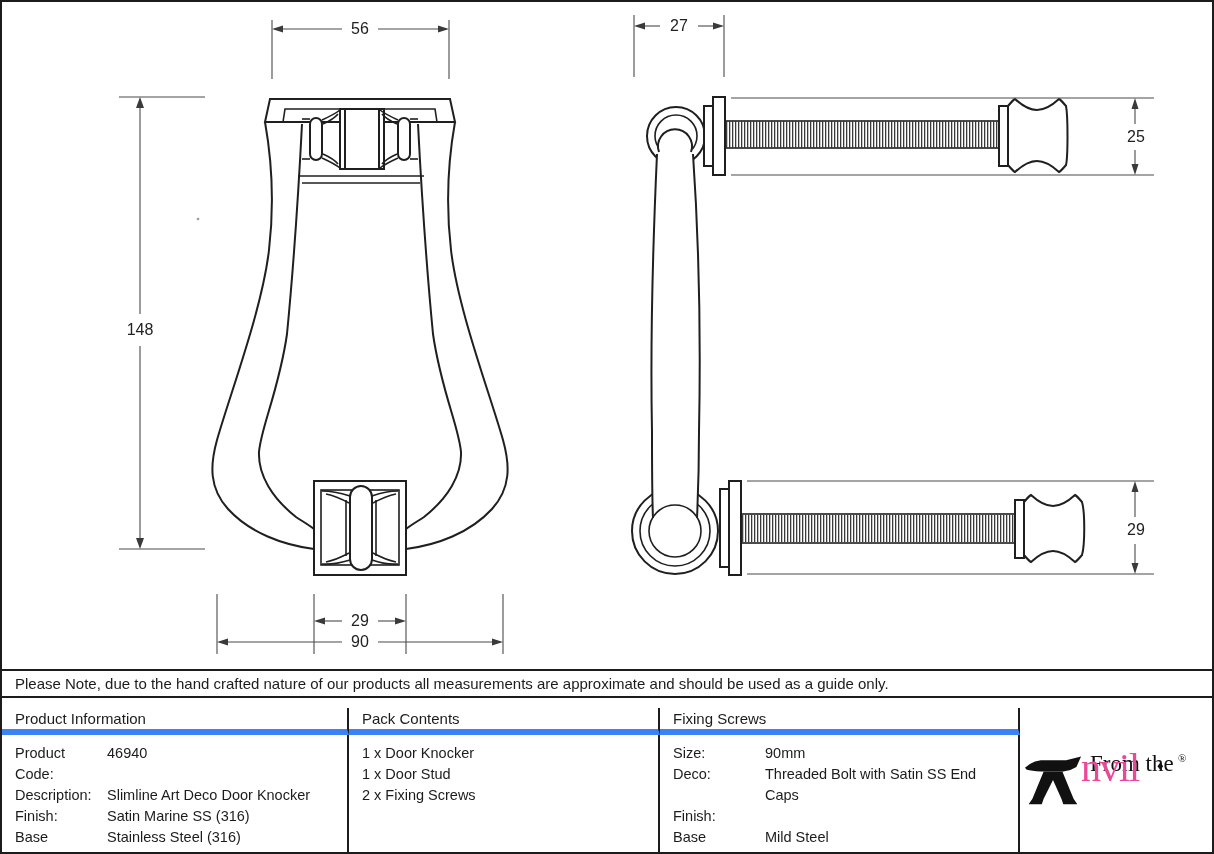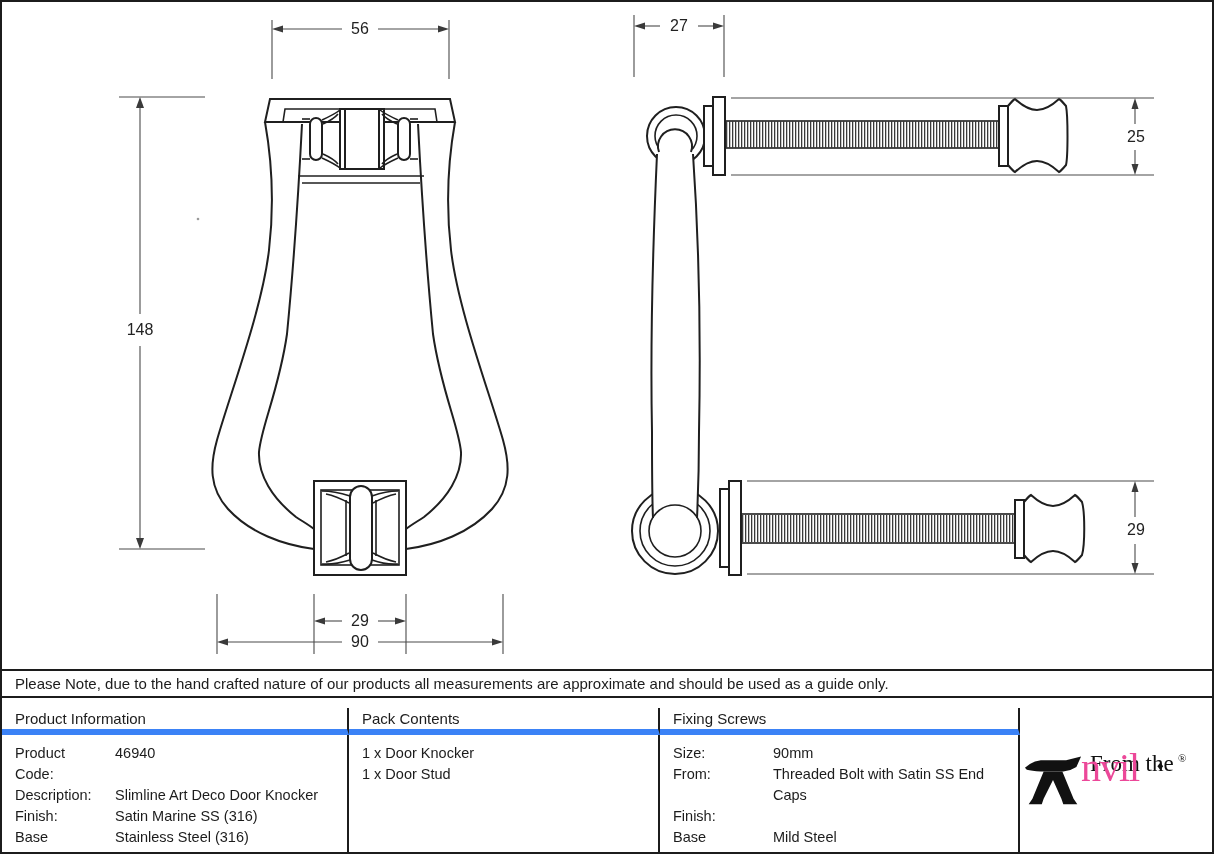--- a/index.html
+++ b/index.html
@@ -25,21 +25,21 @@
   }
   .infotable{
     position:absolute;left:0;right:0;top:706px;bottom:0;
     display:grid;grid-template-columns:347px 311px 360px 1fr;grid-template-rows:27px 1fr;
   }
   .cell{box-sizing:border-box;border-right:2px solid #1c1c1c;padding-left:13px;}
   .hdr{display:flex;align-items:center;font-size:15px;border-bottom:6px solid #3b82f6;}
   .bodycell{padding-top:8px;font-size:14.5px;line-height:21px;}
   .kvrow{display:flex;}
   .kvrow .k{width:92px;flex:none;}
-  .kvrow .v{flex:1;margin-left:8px;}
+  .kvrow .v{flex:1;}
   .fix .v{max-width:222px;}
   .logo-cell{grid-row:1 / 3;grid-column:4;position:relative;border-right:none;padding:0;}
   .anvil-a{position:absolute;left:4px;top:45px;}
   .wordmark{position:absolute;left:61px;top:40px;font-family:"Liberation Serif",serif;
     font-size:40px;line-height:1;letter-spacing:-1px;color:#ec4899;}
   .tagline{position:absolute;left:70px;top:43px;font-family:"Liberation Serif",serif;
     font-size:23px;color:#111;}
   .diamond{position:absolute;left:137px;top:50px;font-size:13px;color:#111;}
   .regmark{position:absolute;left:158px;top:44px;font-family:"Liberation Serif",serif;
     font-size:11px;color:#111;}
@@ -250,29 +250,30 @@
       </div>
       <div class="kvrow">
         <span class="k">Base Material:</span>
         <span class="v">Stainless Steel (316)</span>
       </div>
     </div>
 
     <div class="cell bodycell">
       <div>1 x Door Knocker</div>
       <div>1 x Door Stud</div>
+      <div>2 x Fixing Screws</div>
     </div>
 
     <div class="cell bodycell fix">
       <div class="kvrow">
         <span class="k">Size:</span>
         <span class="v">90mm</span>
       </div>
       <div class="kvrow">
-        <span class="k">From:</span>
+        <span class="k">Deco:</span>
         <span class="v">Threaded Bolt with Satin SS End Caps</span>
       </div>
       <div class="kvrow">
         <span class="k">Finish:</span>
       </div>
       <div class="kvrow">
         <span class="k">Base Material:</span>
         <span class="v">Mild Steel</span>
       </div>
     </div>

